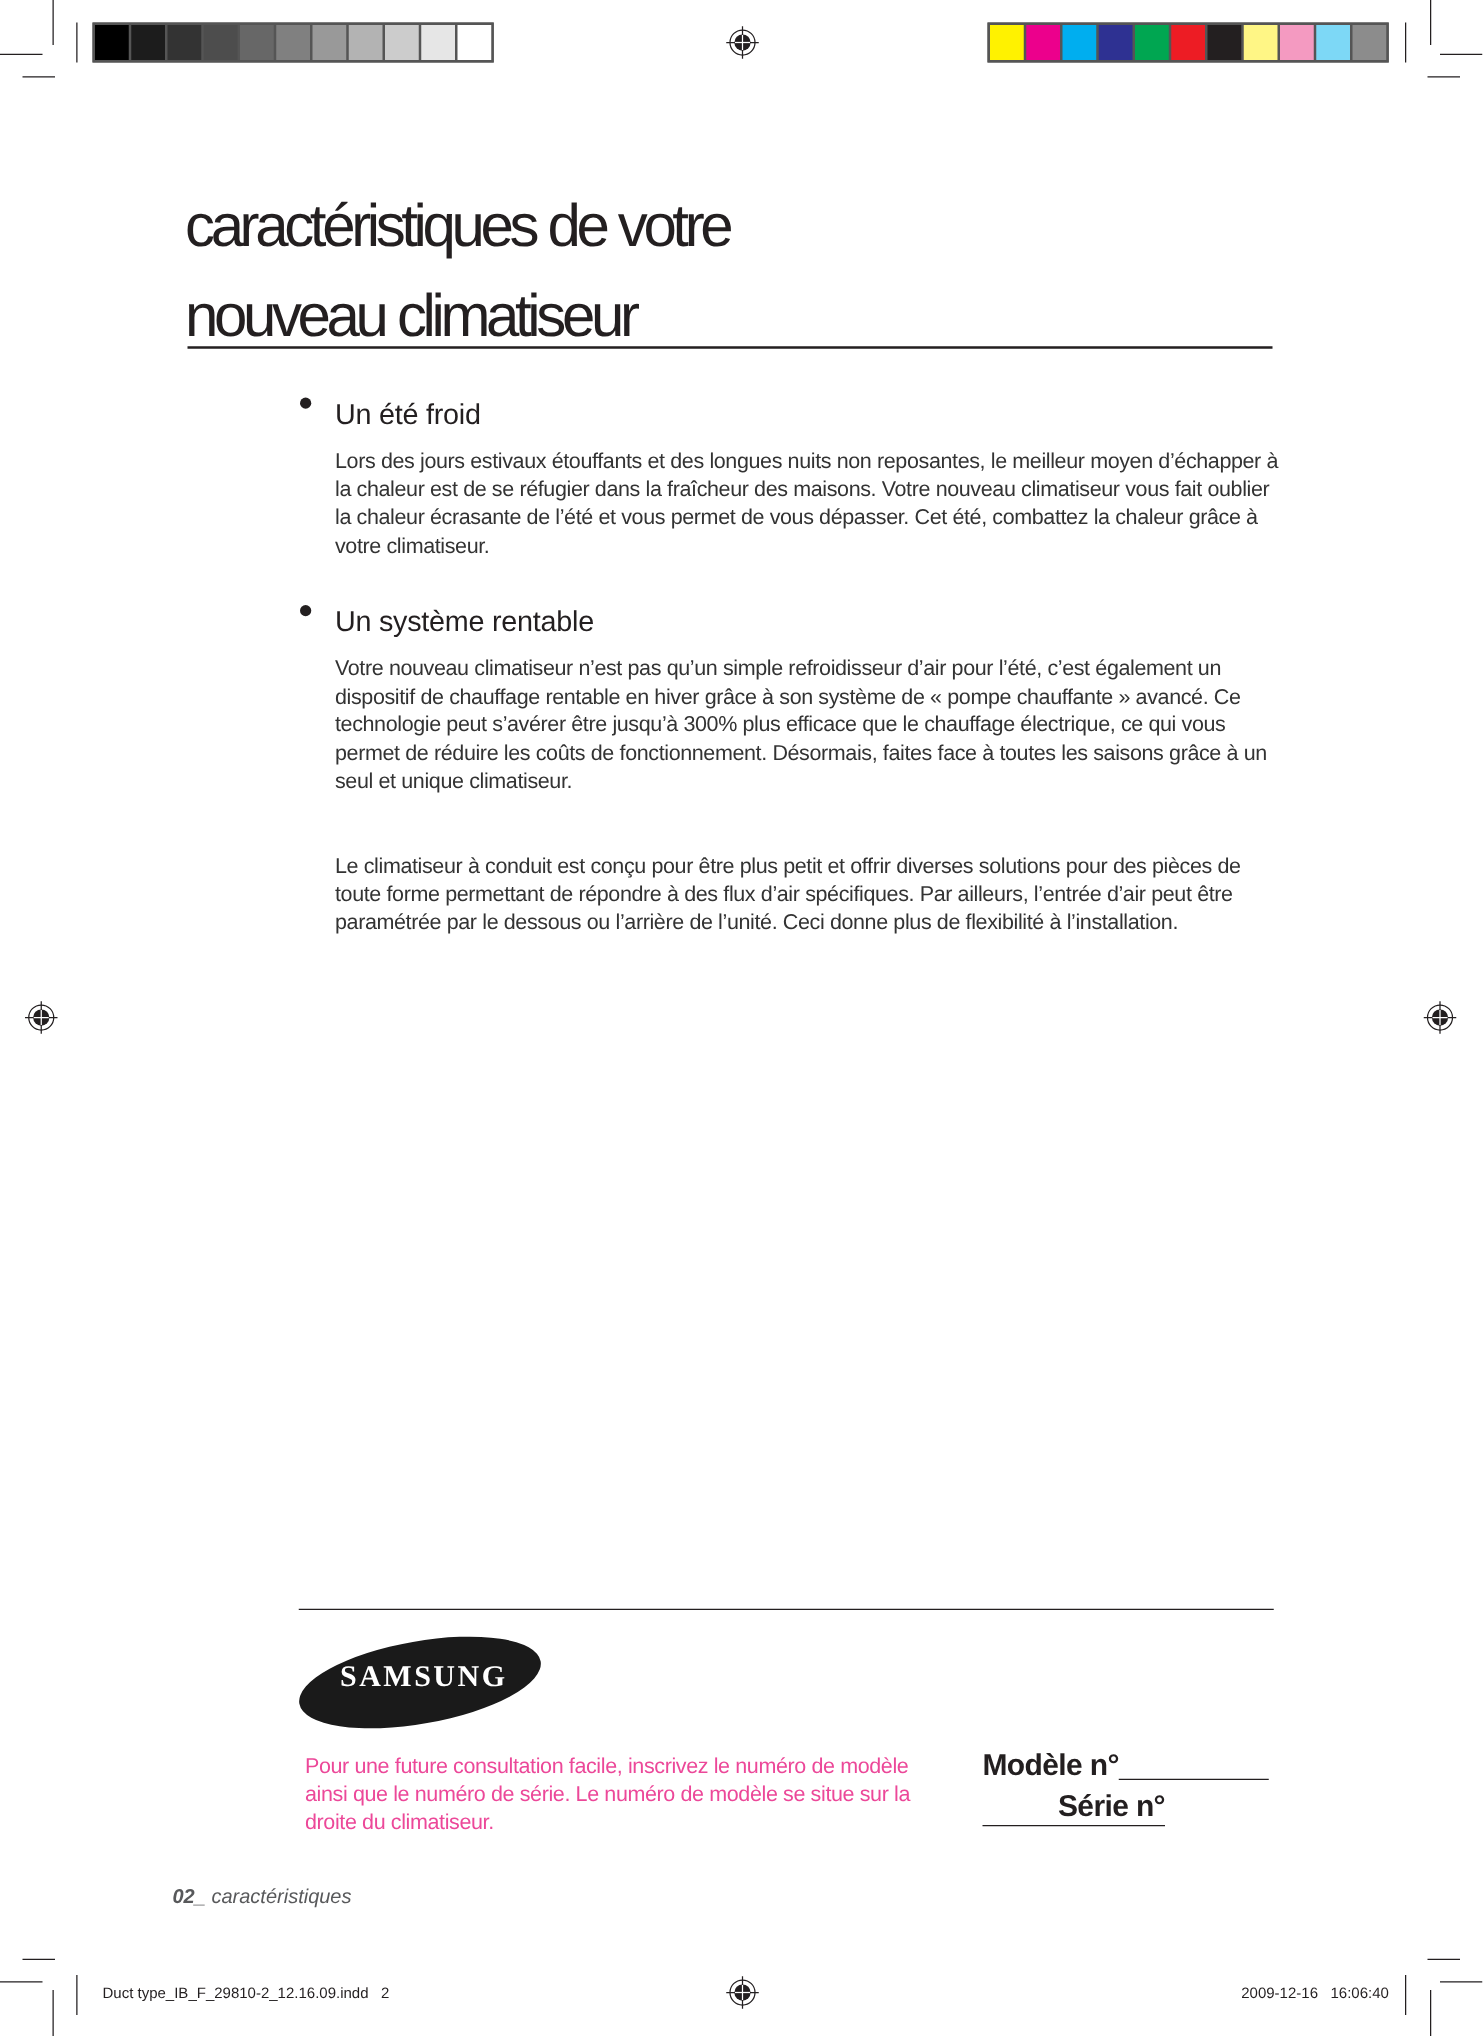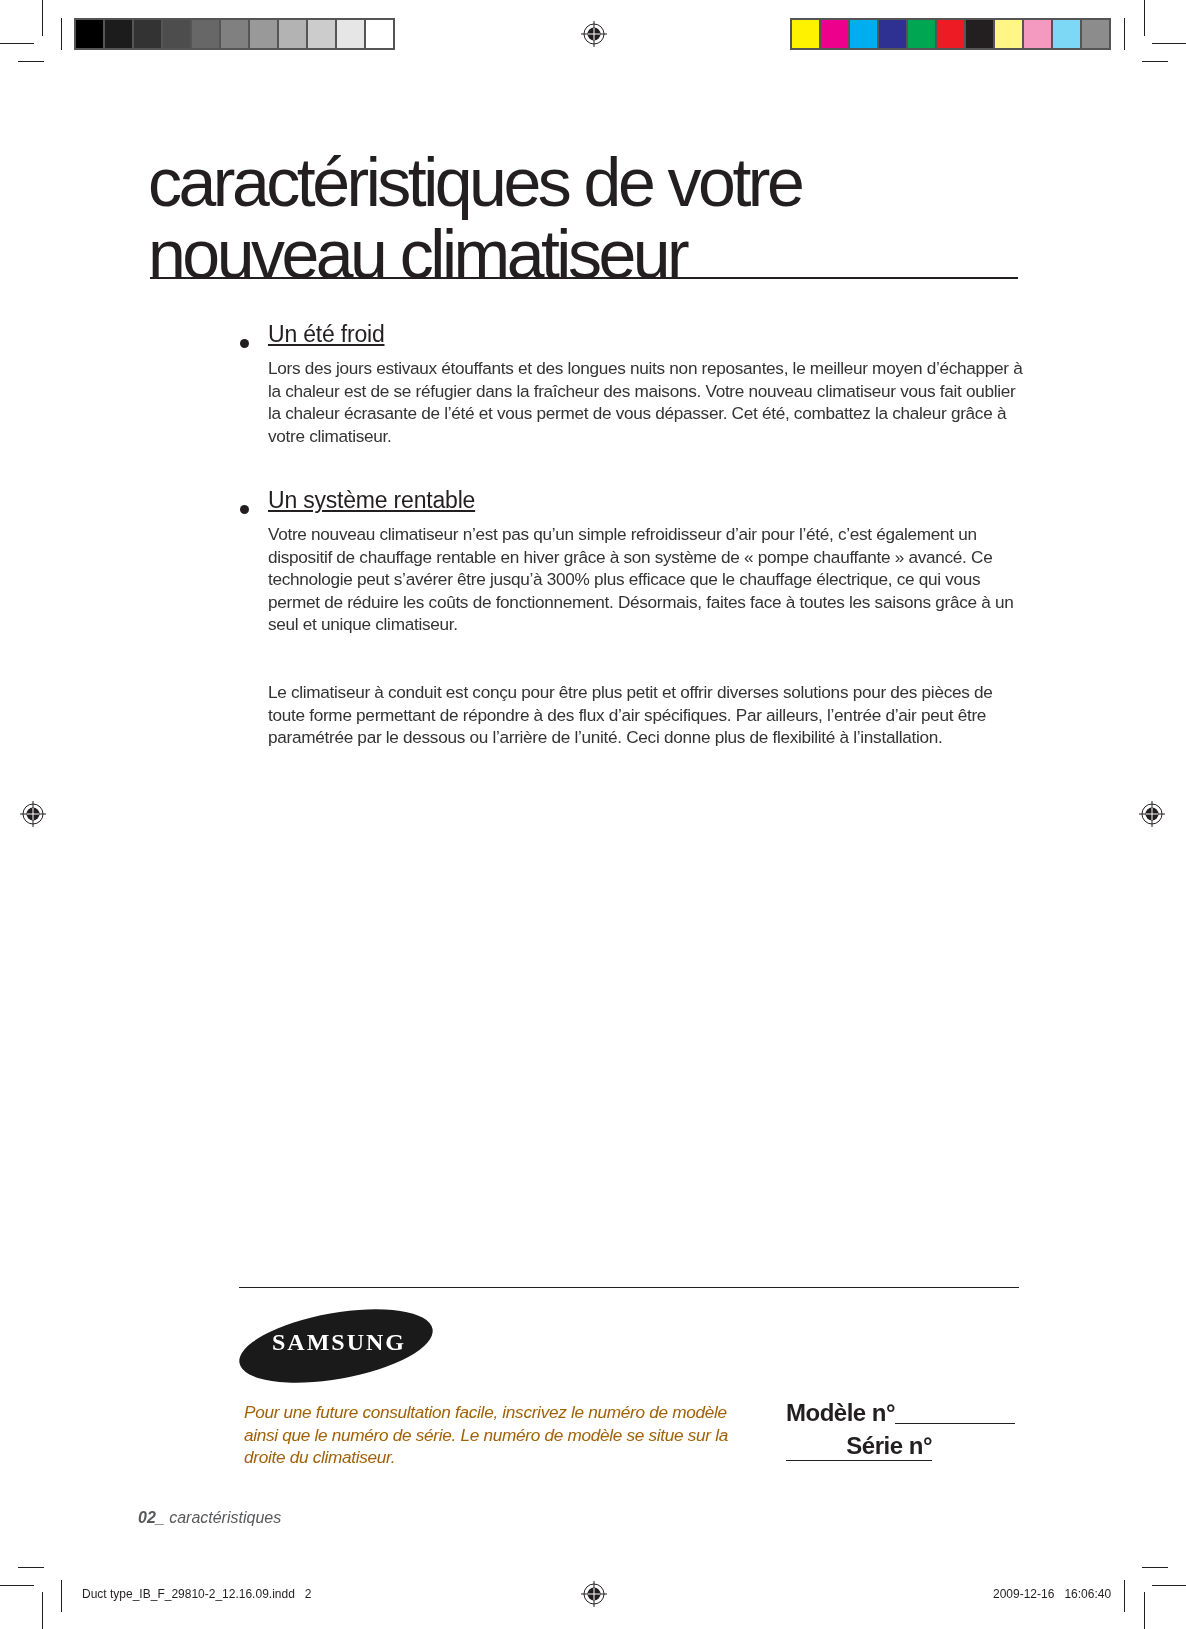--- a/index.html
+++ b/index.html
@@ -12,28 +12,28 @@
       position: absolute; top: 18px; height: 32px;
       display: flex; border: 2px solid #555; background: #555; gap: 2px;
     }
     .swatch { width: 27px; height: 28px; }
 
     .reg-mark { position: absolute; width: 28px; height: 28px; }
 
     .title {
       position: absolute; left: 148px; top: 146px; width: 870px;
       font-family: "Liberation Sans", sans-serif; font-weight: normal;
-      font-size: 68px; line-height: 72px; letter-spacing: -3.5px;
+      font-size: 48px; line-height: 72px; letter-spacing: -3.5px;
       color: #231f20; -webkit-text-stroke: 0px;
     }
     .title-line { display: block; font-weight: 300; color: #231f20; }
     .title-rule { position: absolute; left: 150px; top: 277px; width: 868px; height: 2px; background: #231f20; }
 
     .section { position: absolute; left: 236px; width: 790px; }
-    .section-head { display: flex; align-items: flex-end; height: 30px; text-decoration: underline; }
+    .section-head { display: flex; align-items: flex-start; height: 30px; }
     .bullet { width: 9px; height: 9px; border-radius: 50%; background: #231f20; margin-left: 4px; margin-right: 19px; }
     .section-title { font-size: 23px; color: #231f20; letter-spacing: -0.2px; }
     .section-body {
       margin-left: 32px; margin-top: 9px; width: 760px;
       font-size: 17.2px; line-height: 22.6px; color: #333; letter-spacing: -0.3px;
     }
 
     .bottom-rule { position: absolute; left: 239px; top: 1287px; width: 780px; height: 1px; background: #231f20; }
 
     .samsung-logo { position: absolute; left: 238px; top: 1313px; width: 196px; height: 66px; }
@@ -42,21 +42,21 @@
       background: #1a1a1a; border-radius: 50%; transform: rotate(-10deg);
     }
     .samsung-text {
       position: absolute; left: 26px; top: 16px; width: 150px; text-align: center;
       font-family: Liberation Serif, serif; font-weight: bold; font-size: 24px;
       color: #ffffff; letter-spacing: 2px;
     }
 
     .note {
       position: absolute; left: 244px; top: 1401px; width: 490px;
-      font-size: 17.2px; line-height: 22.6px; color: #a16207; letter-spacing: -0.3px; font-style: italic;
+      font-size: 17.2px; line-height: 22.6px; color: #ec4899; letter-spacing: -0.3px;
     }
 
     .field-row { position: absolute; display: flex; align-items: flex-end; font-weight: bold; }
     .field-label { font-size: 24px; color: #231f20; letter-spacing: -0.5px; line-height: 28px; }
     .field-line { height: 1px; background: #231f20; margin-bottom: 3px; }
 
     .page-footer {
       position: absolute; left: 138px; top: 1509px;
       font-size: 16px; color: #58595b; font-style: italic;
     }

